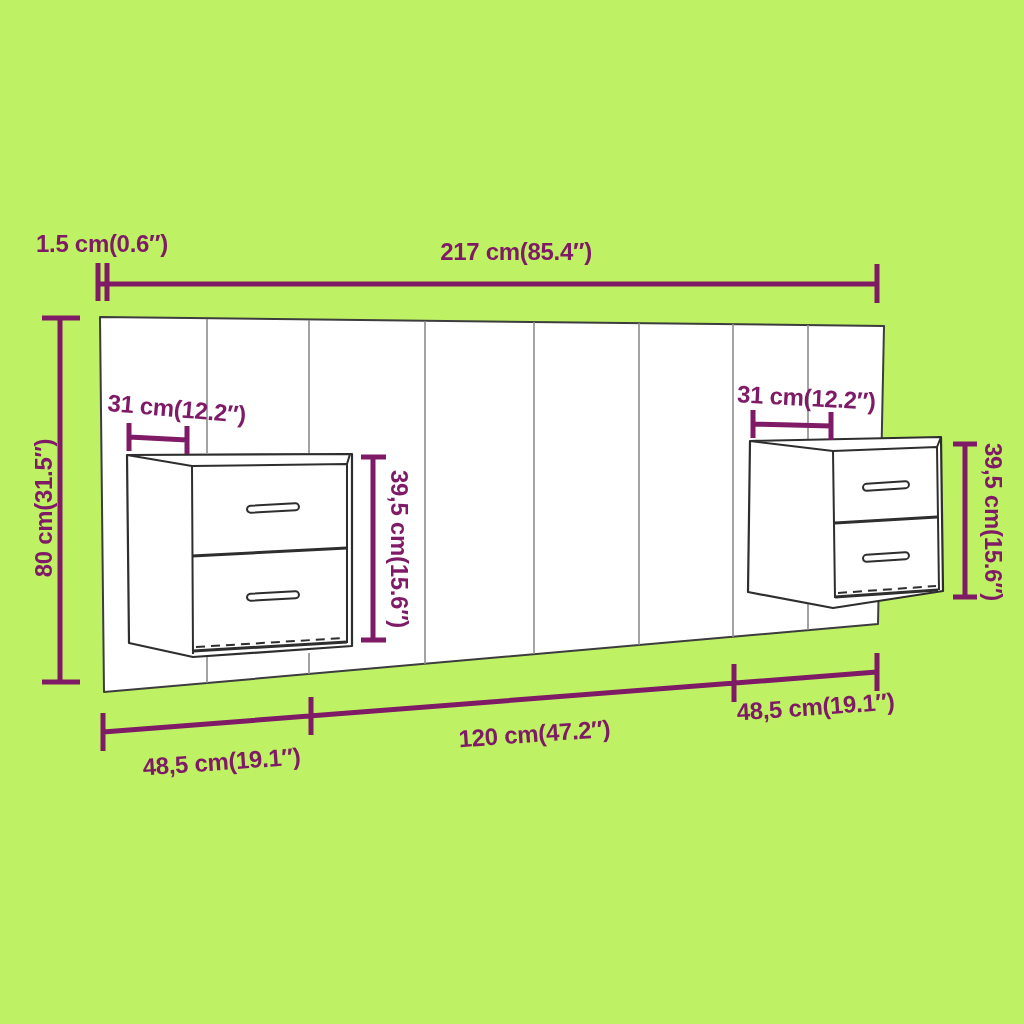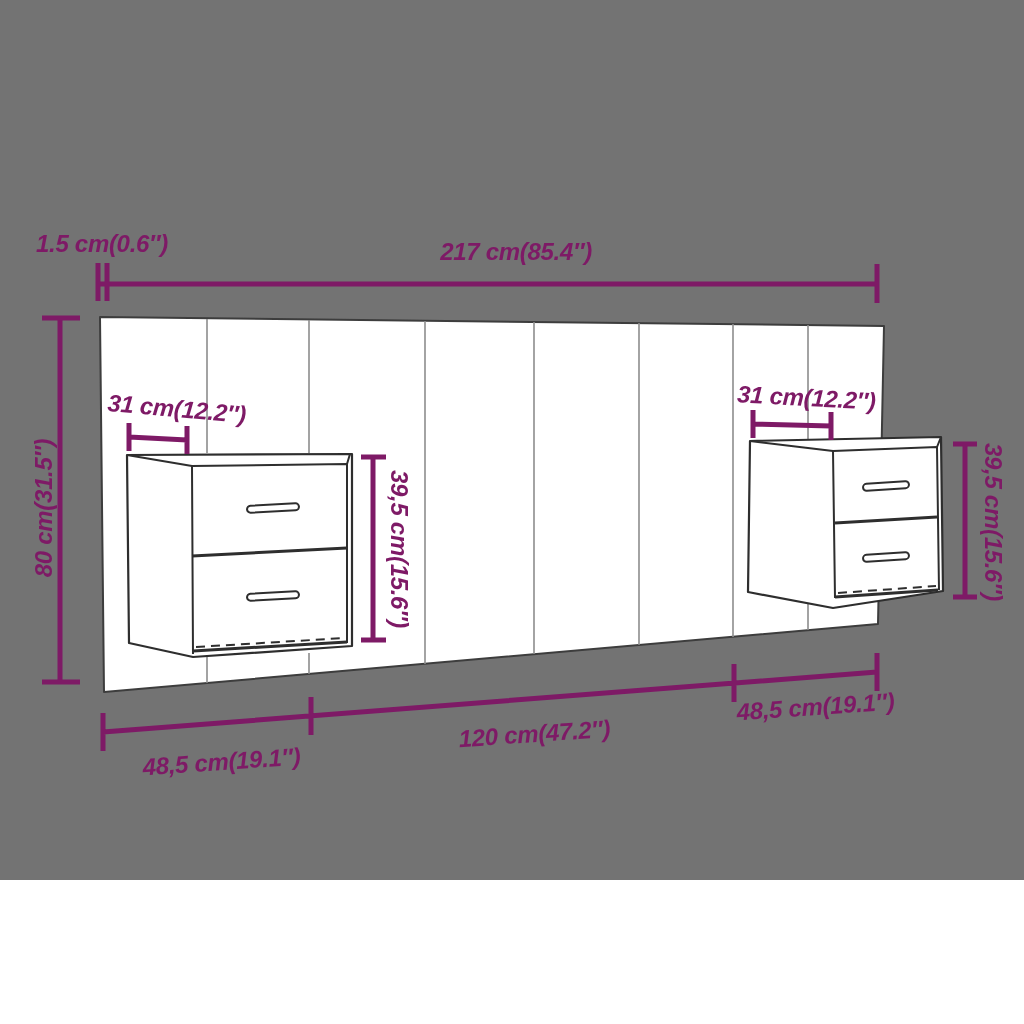--- a/index.html
+++ b/index.html
@@ -6,23 +6,22 @@
     margin: 0;
     padding: 0;
     background: #ffffff;
     width: 1024px;
     height: 1024px;
     overflow: hidden;
   }
   .stage {
     position: relative;
     width: 1024px;
-    height: 880px;
-    background: #737373;
-    font-style: italic;
+    height: 1024px;
+    background: #bef264;
   }
   svg { display: block; }
 
   
   .hb-outline {
     fill: #ffffff;
     stroke: var(--outline, #3d3d3d);
     stroke-width: 2;
     stroke-linejoin: round;
   }

